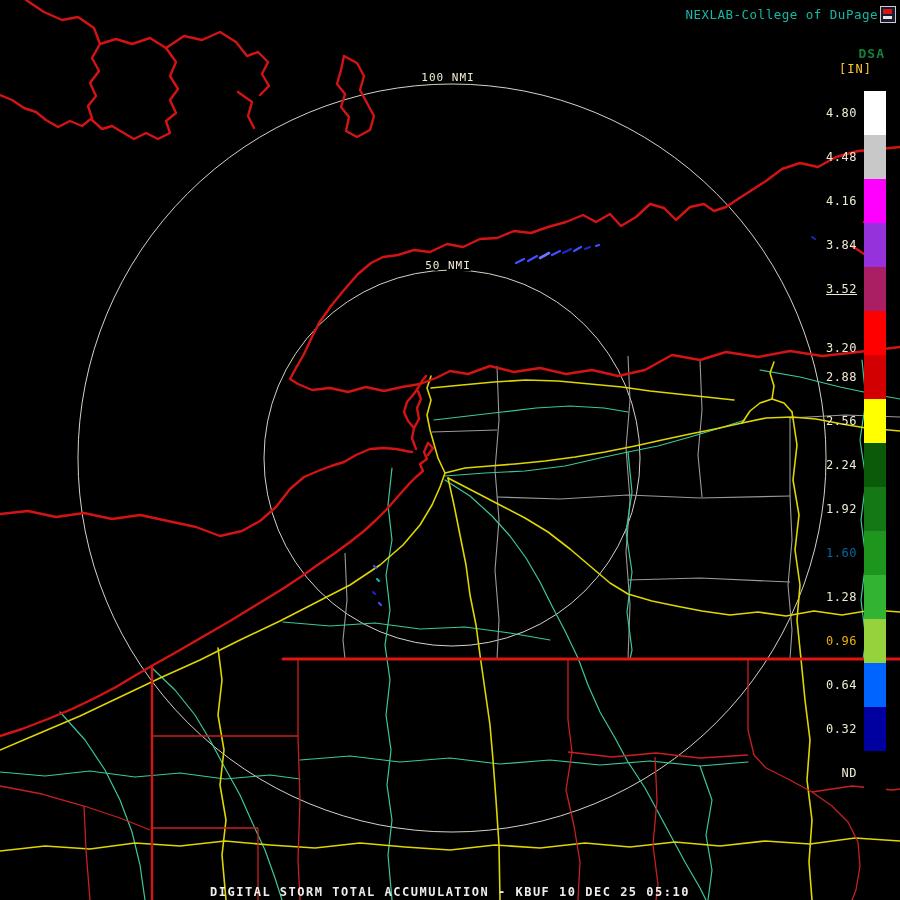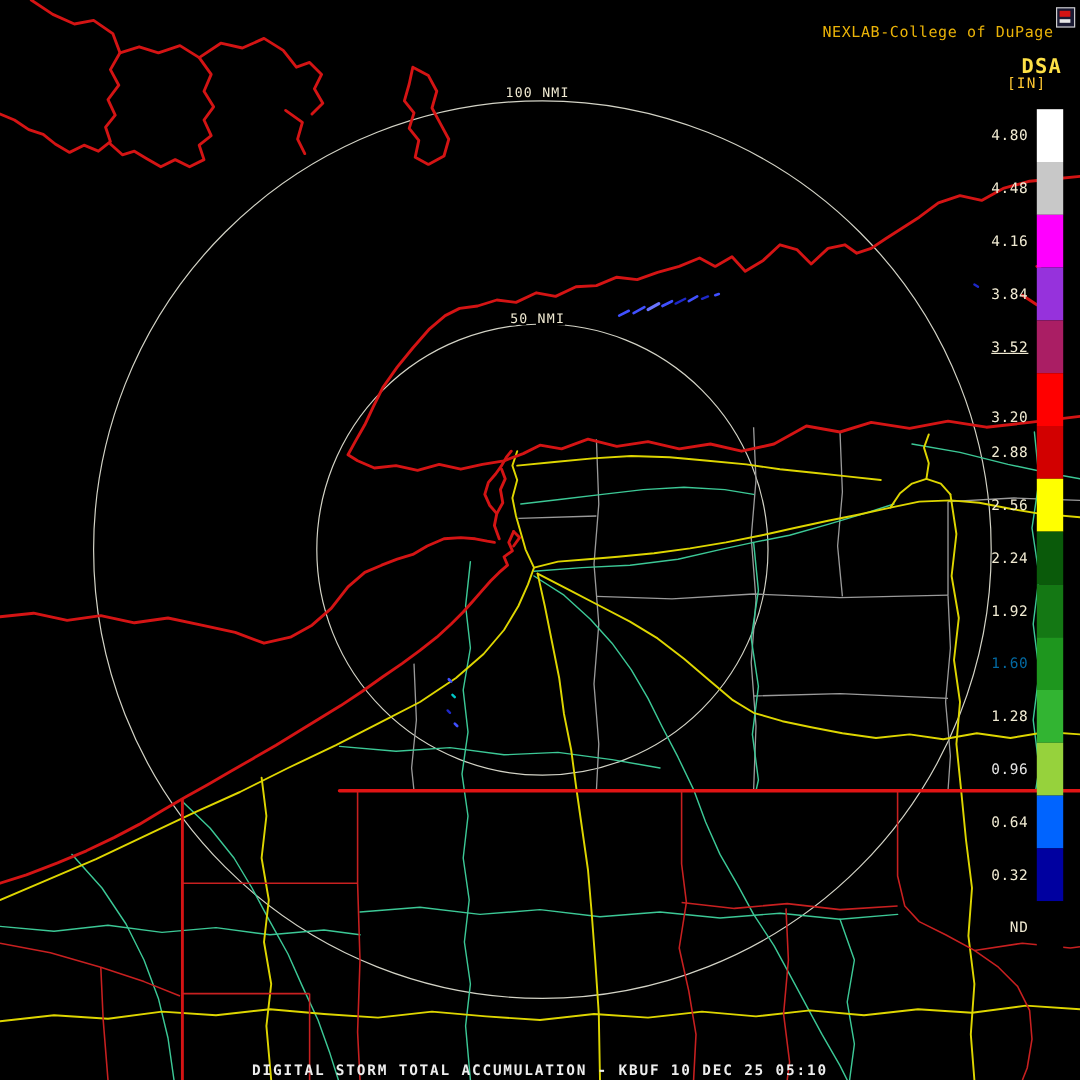--- a/index.html
+++ b/index.html
@@ -16,25 +16,25 @@
   .border-thin{fill:none;stroke:#c82020;stroke-width:1.3;stroke-linejoin:round;}
   .county{fill:none;stroke:#9a9a9a;stroke-width:1.1;stroke-linejoin:round;}
   .hwy{fill:none;stroke:#ded600;stroke-width:1.6;stroke-linejoin:round;stroke-linecap:round;}
   .road{fill:none;stroke:#3cc896;stroke-width:1.2;stroke-linejoin:round;stroke-linecap:round;}
   .echo{stroke:#4050ff;stroke-width:2.2;stroke-linecap:round;}
   .echo-bright{stroke:#6a74ff;stroke-width:2.6;stroke-linecap:round;}
   .echo-dark{stroke:#1e28c8;stroke-width:2;stroke-linecap:round;}
   .echo-cyan{stroke:#00c8c8;stroke-width:2;stroke-linecap:round;}
 
   
-  .brand{position:absolute;top:19px;right:22px;color:#eab308;font-size:12.5px;letter-spacing:.5px;white-space:nowrap;margin-left:41px;}
+  .brand{position:absolute;top:7px;right:22px;color:#14b8a6;font-size:12.5px;letter-spacing:.5px;white-space:nowrap;margin-left:41px;}
   .logo{position:absolute;top:6px;right:4px;width:14px;height:15px;border:1px solid #cccccc;background:#1a1a33;}
   .logo::before{content:"";position:absolute;left:2px;top:2px;width:9px;height:5px;background:#d41414;}
   .logo::after{content:"";position:absolute;left:2px;top:9px;width:9px;height:3px;background:#e8e8e8;}
-  .dsa{position:absolute;top:46px;right:15px;color:#fde047;font-size:17px;font-weight:bold;letter-spacing:1px;}
+  .dsa{position:absolute;top:46px;right:15px;color:#15803d;font-size:13px;font-weight:bold;letter-spacing:1px;}
   .unit{position:absolute;top:62px;right:28px;color:#ffc832;font-size:12px;letter-spacing:1px;}
   .colorbar{position:absolute;top:91px;right:14px;display:flex;flex-direction:column;}
   .cb-row{display:flex;align-items:center;height:44px;}
   .cb-label{width:48px;text-align:right;margin-right:7px;color:#f0ead2;font-size:12px;letter-spacing:.5px;}
   .cb-cell{width:22px;height:44px;}
   .footer{position:absolute;bottom:1px;left:50%;transform:translateX(-50%);color:#ededed;
           font-size:12px;font-weight:bold;letter-spacing:1.5px;white-space:nowrap;}
 </style>
 </head>
 <body>
@@ -189,21 +189,21 @@
       </div>
       <div class="cb-row">
         <div class="cb-label" style="color: #0369a1;">1.60</div>
         <div class="cb-cell" style="background: rgb(30, 150, 30);"></div>
       </div>
       <div class="cb-row">
         <div class="cb-label" style="color: rgb(240, 234, 210);">1.28</div>
         <div class="cb-cell" style="background: rgb(50, 180, 50);"></div>
       </div>
       <div class="cb-row">
-        <div class="cb-label" style="color: #e5e5e5;">0.96</div>
+        <div class="cb-label" style="color: #eab308;">0.96</div>
         <div class="cb-cell" style="background: rgb(150, 210, 60);"></div>
       </div>
       <div class="cb-row">
         <div class="cb-label" style="color: rgb(240, 234, 210);">0.64</div>
         <div class="cb-cell" style="background: rgb(0, 100, 255);"></div>
       </div>
       <div class="cb-row">
         <div class="cb-label" style="color: rgb(240, 234, 210);">0.32</div>
         <div class="cb-cell" style="background: rgb(0, 0, 160);"></div>
       </div>

